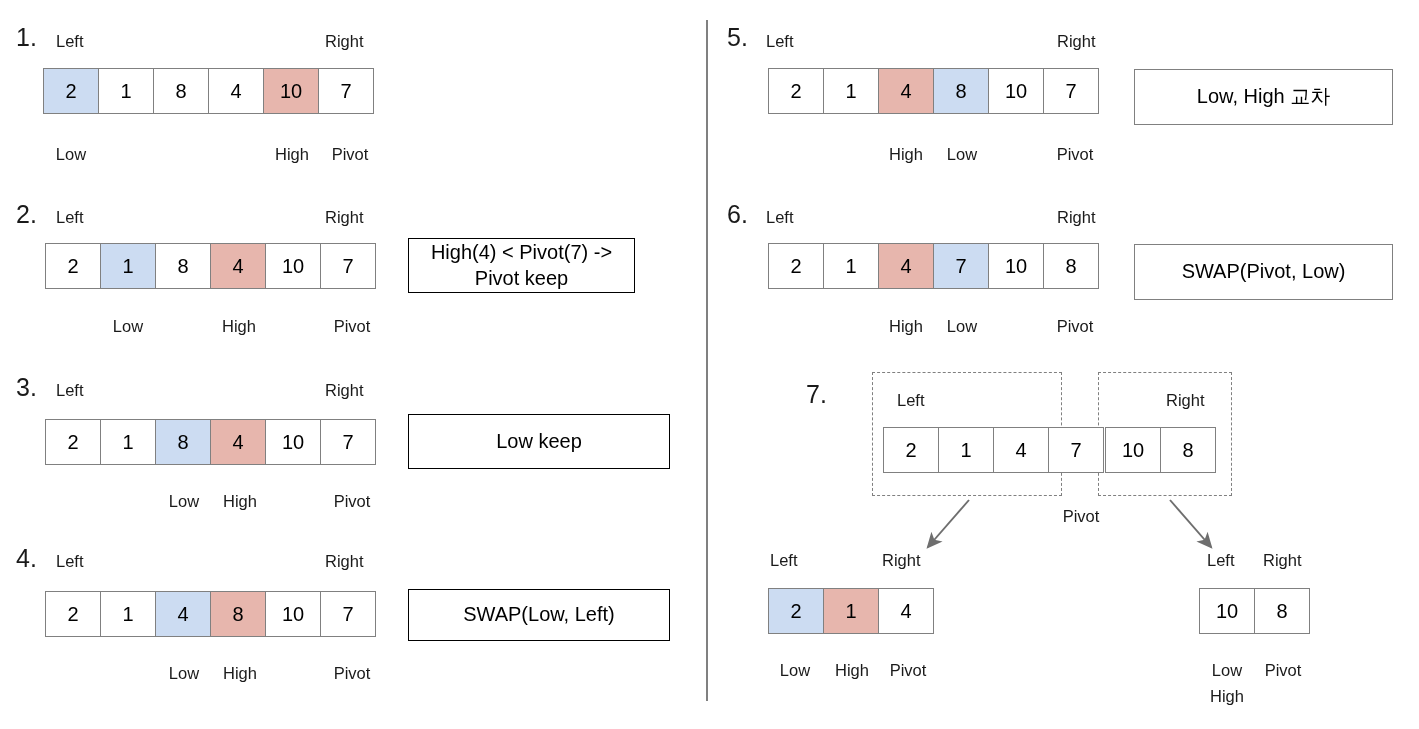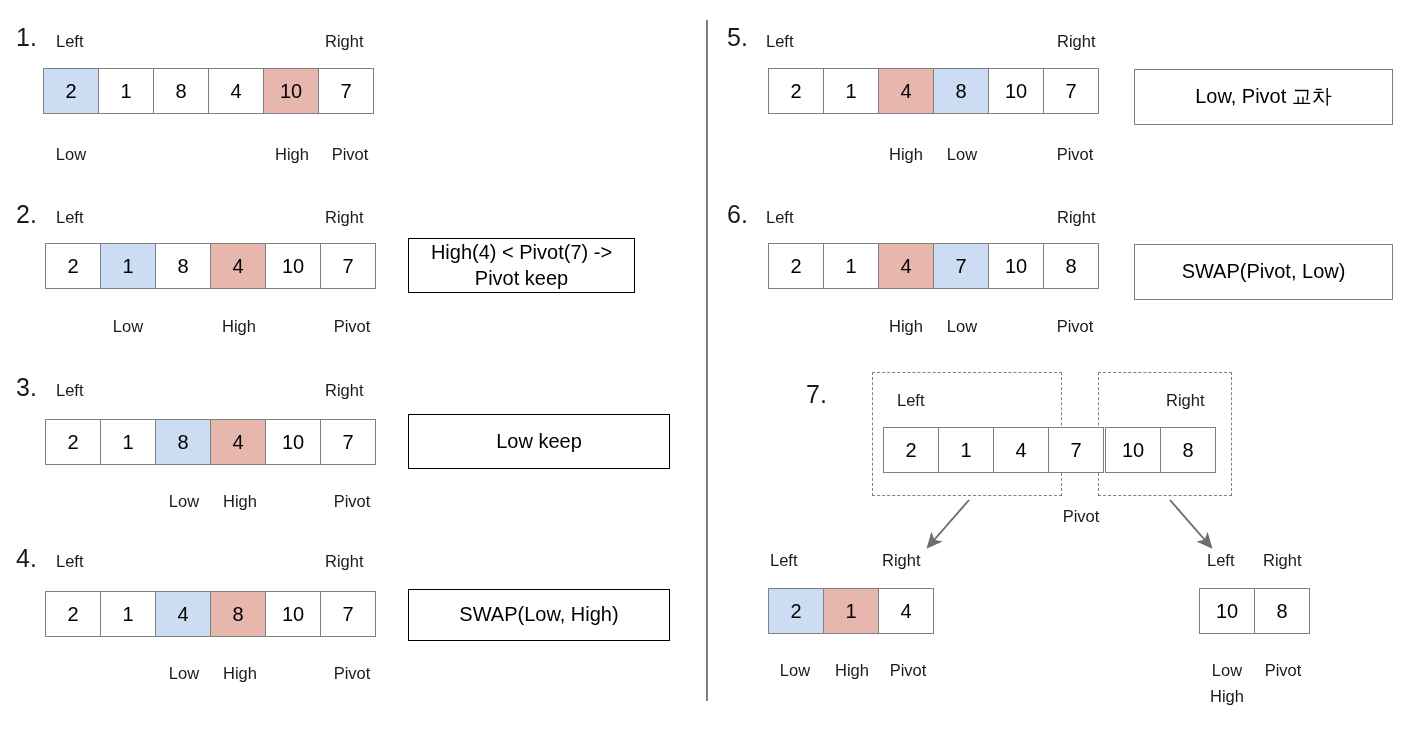--- a/index.html
+++ b/index.html
@@ -155,39 +155,39 @@
   <div class="cell">1</div>
   <div class="cell blue">4</div>
   <div class="cell red">8</div>
   <div class="cell">10</div>
   <div class="cell">7</div>
 </div>
 <div class="abs lbl center" style="left:184px;top:665px;">Low</div>
 <div class="abs lbl center" style="left:240px;top:665px;">High</div>
 <div class="abs lbl center" style="left:352px;top:665px;">Pivot</div>
 <div class="abs note" style="left:408px;top:589px;width:262px;height:52px;">
-  <span>SWAP(Low, High)</span>
+  <span>SWAP(Low, Left)</span>
 </div>
 
 <div class="abs step-num" style="left:727px;top:25px;">5.</div>
 <div class="abs lbl" style="left:766px;top:33px;">Left</div>
 <div class="abs lbl" style="left:1057px;top:33px;">Right</div>
 <div class="abs array" style="left:768px;top:68px;">
   <div class="cell">2</div>
   <div class="cell">1</div>
   <div class="cell red">4</div>
   <div class="cell blue">8</div>
   <div class="cell">10</div>
   <div class="cell">7</div>
 </div>
 <div class="abs lbl center" style="left:906px;top:146px;">High</div>
 <div class="abs lbl center" style="left:962px;top:146px;">Low</div>
 <div class="abs lbl center" style="left:1075px;top:146px;">Pivot</div>
 <div class="abs note gray" style="left:1134px;top:69px;width:259px;height:56px;">
-  <span>Low, Pivot 교차</span>
+  <span>Low, High 교차</span>
 </div>
 
 <div class="abs step-num" style="left:727px;top:202px;">6.</div>
 <div class="abs lbl" style="left:766px;top:209px;">Left</div>
 <div class="abs lbl" style="left:1057px;top:209px;">Right</div>
 <div class="abs array" style="left:768px;top:243px;">
   <div class="cell">2</div>
   <div class="cell">1</div>
   <div class="cell red">4</div>
   <div class="cell blue">7</div>

